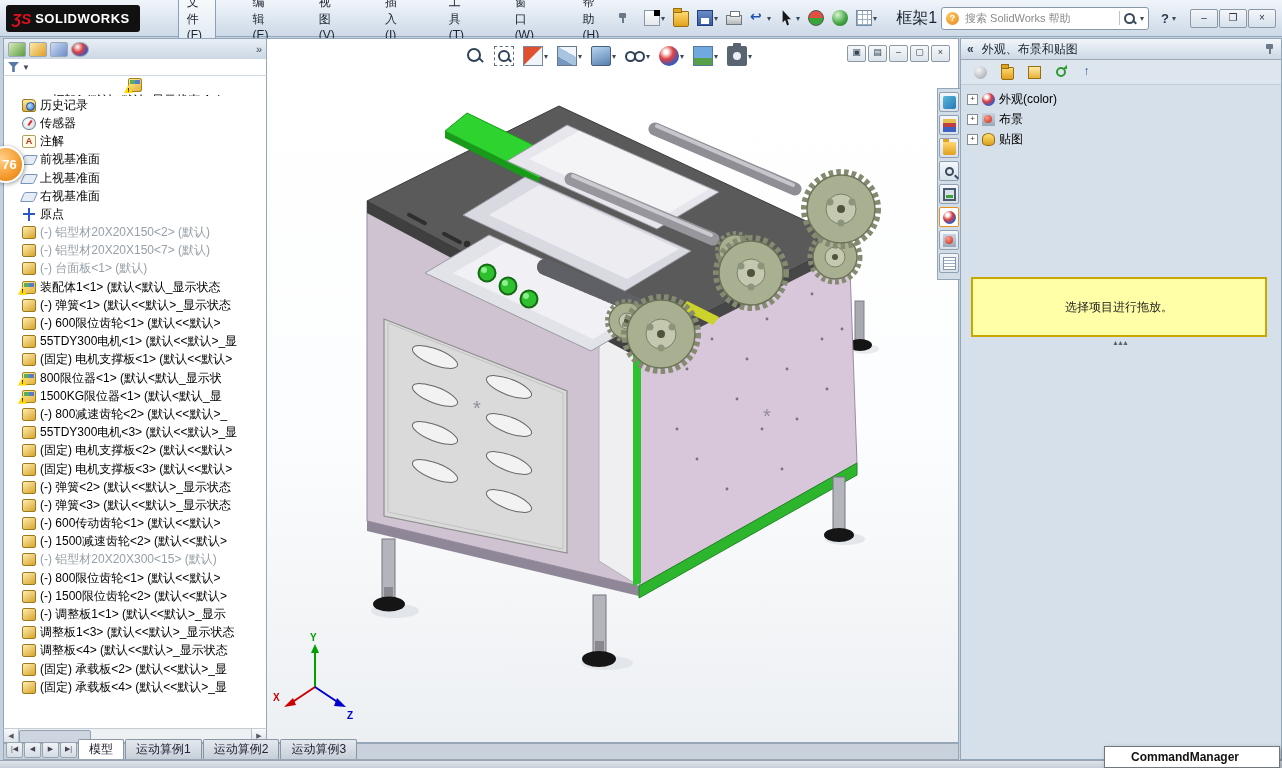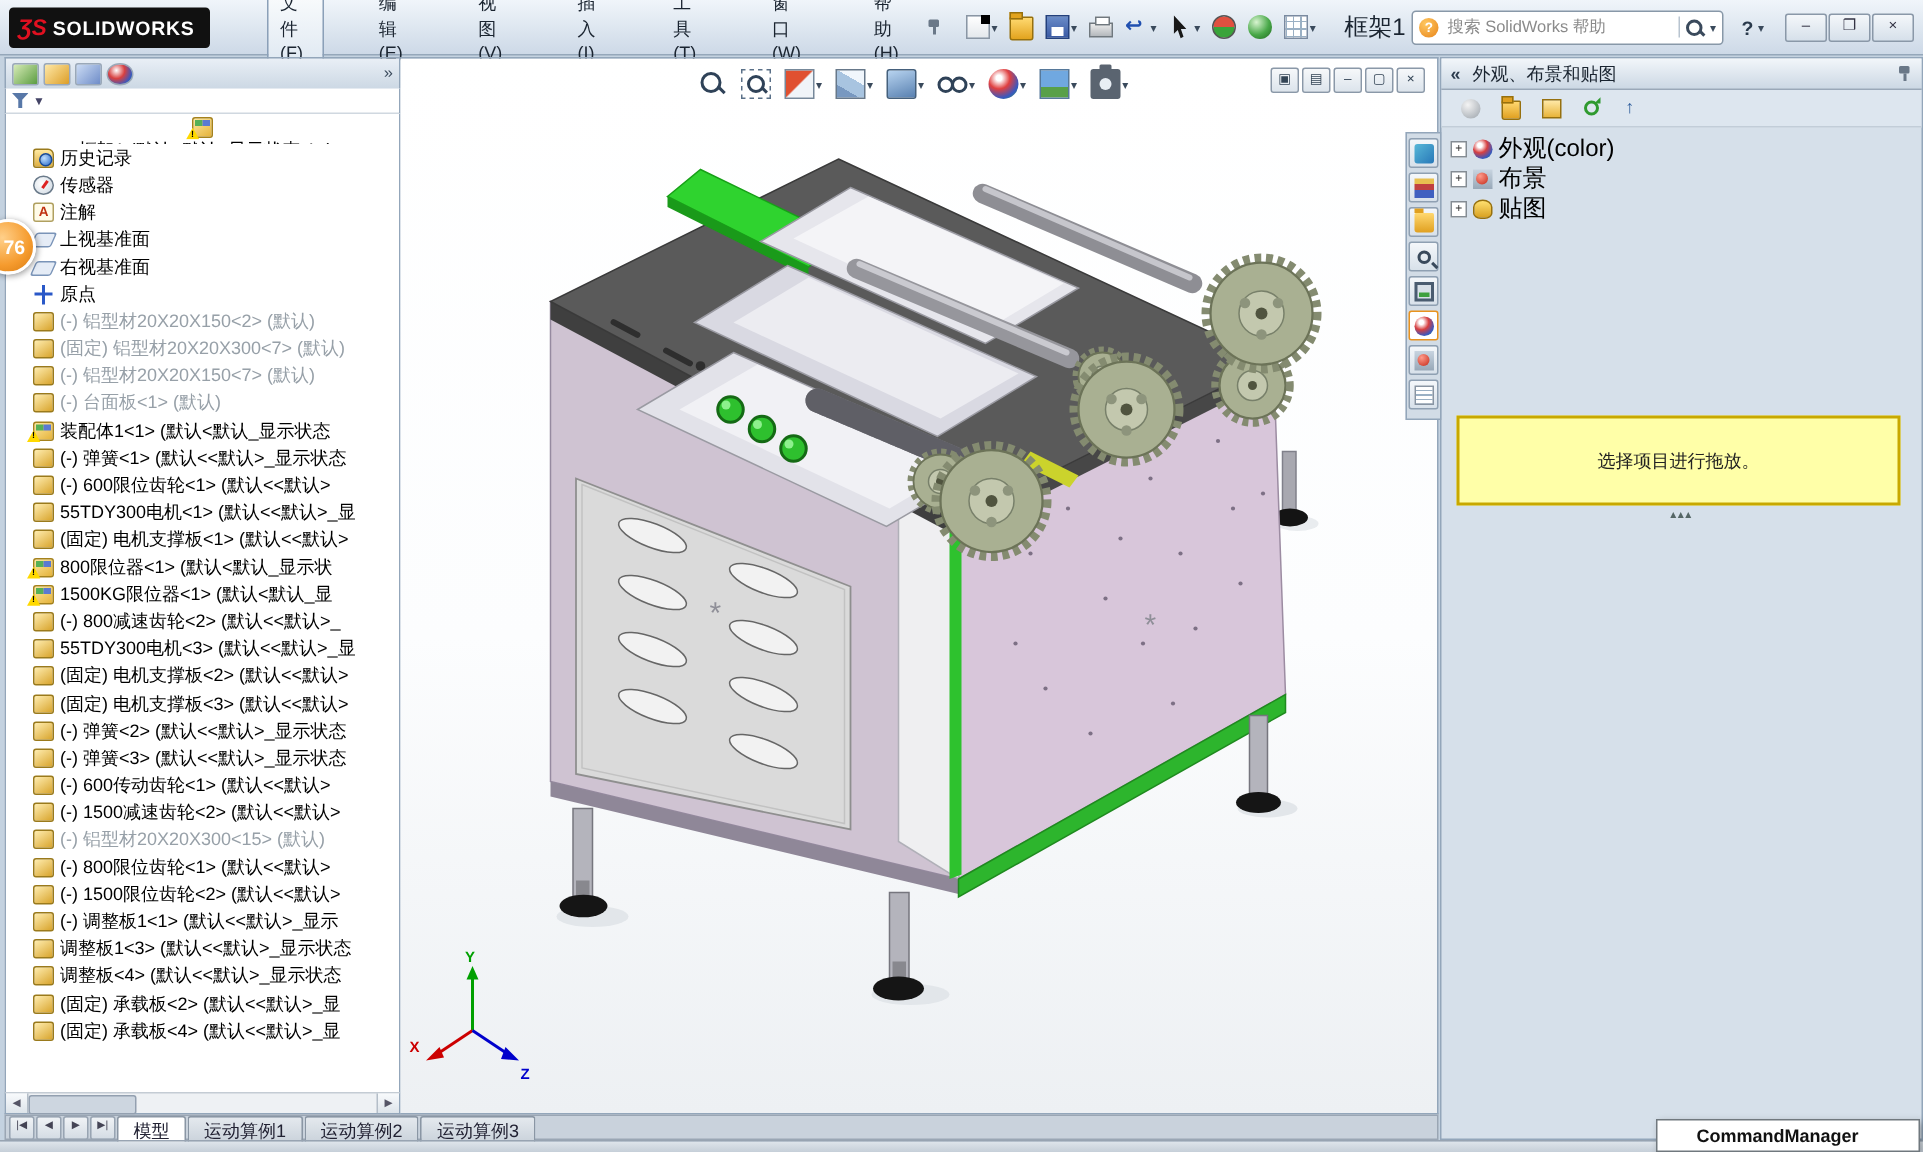--- a/index.html
+++ b/index.html
@@ -170,29 +170,29 @@
   .tp-tree{padding:4px 0 0 6px;}
   .tp-row{display:flex;align-items:center;height:20px;}
   .plusbox{width:9px;height:9px;border:1px solid #848c94;background:#fff;font-size:8px;line-height:8px;
     text-align:center;color:#333;margin-right:4px;flex:0 0 9px;}
   .tpi{width:13px;height:13px;margin-right:4px;flex:0 0 13px;position:relative;box-sizing:border-box;}
   .tpi-appearances{border-radius:50%;background:radial-gradient(circle at 35% 30%,#fff 0 12%,#d84040 40%,#3858c0 72%,#2f9a3f);}
   .tpi-scenes{background:linear-gradient(#c8d4e0,#98a8b8);}
   .tpi-scenes::after{content:"";position:absolute;left:2px;top:2px;width:8px;height:8px;border-radius:50%;
     background:radial-gradient(circle at 35% 30%,#ff9a8a,#c42818);}
   .tpi-decals{background:linear-gradient(#ffe070,#d8a020);border:1px solid #96700e;border-radius:50% 50% 40% 40%/40% 40% 30% 30%;}
-  .tp-label{font-size:16px;color:#000;}
+  .tp-label{font-size:12px;color:#000;}
   .tp-msg{position:absolute;left:10px;right:14px;top:238px;height:56px;background:#ffffa8;
     border:2px solid #c8a800;display:flex;align-items:center;justify-content:center;
     font-size:12px;color:#222;}
   .tp-handle{position:absolute;top:299px;left:0;right:0;text-align:center;font-size:8px;color:#566;letter-spacing:1px;}
   .tp-handle::after{content:"▴▴▴";}
   
   #doc-tabs{position:absolute;left:3px;top:743px;width:956px;height:17px;background:#c9d2dc;
-    border:1px solid #9aa6b4;box-sizing:border-box;display:flex;align-items:flex-start;padding-left:2px;}
+    border:1px solid #9aa6b4;box-sizing:border-box;display:flex;align-items:flex-end;padding-left:2px;}
   .tsc{width:15px;height:14px;margin:0 1px 1px 0;background:linear-gradient(#f0f3f6,#d4dce4);
     border:1px solid #98a4b2;font-size:7px;line-height:12px;text-align:center;color:#445;border-radius:2px;}
   .dtab{font-size:12px;color:#223;padding:1px 10px 1px;border:1px solid #8a96a4;border-bottom:none;
     background:linear-gradient(#e4e9ee,#c6cfd8);margin-right:1px;border-radius:2px 2px 0 0;}
   .dtab.active{background:#fff;}
   #statusbar{position:absolute;left:0;top:760px;width:1282px;height:8px;
     background:linear-gradient(#dfe5eb,#c2ccd6);border-top:1px solid #98a4b2;}
   #cmdmgr{position:absolute;left:1104px;top:746px;width:176px;height:22px;background:#fff;
     border:1px solid #70787e;box-shadow:2px 2px 5px rgba(0,0,0,.3);font-size:12px;font-weight:bold;
     color:#111;padding:3px 0 0 26px;box-sizing:border-box;z-index:30;}
@@ -298,37 +298,37 @@
       <div class="trow">
         <span class="ti ti-sensor"></span>
         <span class="tlabel">传感器</span>
       </div>
       <div class="trow">
         <span class="ti ti-annotation"></span>
         <span class="tlabel">注解</span>
       </div>
       <div class="trow">
         <span class="ti ti-plane"></span>
+        <span class="tlabel">前视基准面</span>
+      </div>
+      <div class="trow">
+        <span class="ti ti-plane"></span>
         <span class="tlabel">上视基准面</span>
       </div>
       <div class="trow">
         <span class="ti ti-plane"></span>
         <span class="tlabel">右视基准面</span>
       </div>
       <div class="trow">
         <span class="ti ti-origin"></span>
         <span class="tlabel">原点</span>
       </div>
       <div class="trow gray">
         <span class="ti ti-part"></span>
         <span class="tlabel">(-) 铝型材20X20X150&lt;2&gt; (默认)</span>
-      </div>
-      <div class="trow gray">
-        <span class="ti ti-part"></span>
-        <span class="tlabel">(固定) 铝型材20X20X300&lt;7&gt; (默认)</span>
       </div>
       <div class="trow gray">
         <span class="ti ti-part"></span>
         <span class="tlabel">(-) 铝型材20X20X150&lt;7&gt; (默认)</span>
       </div>
       <div class="trow gray">
         <span class="ti ti-part"></span>
         <span class="tlabel">(-) 台面板&lt;1&gt; (默认)</span>
       </div>
       <div class="trow">

